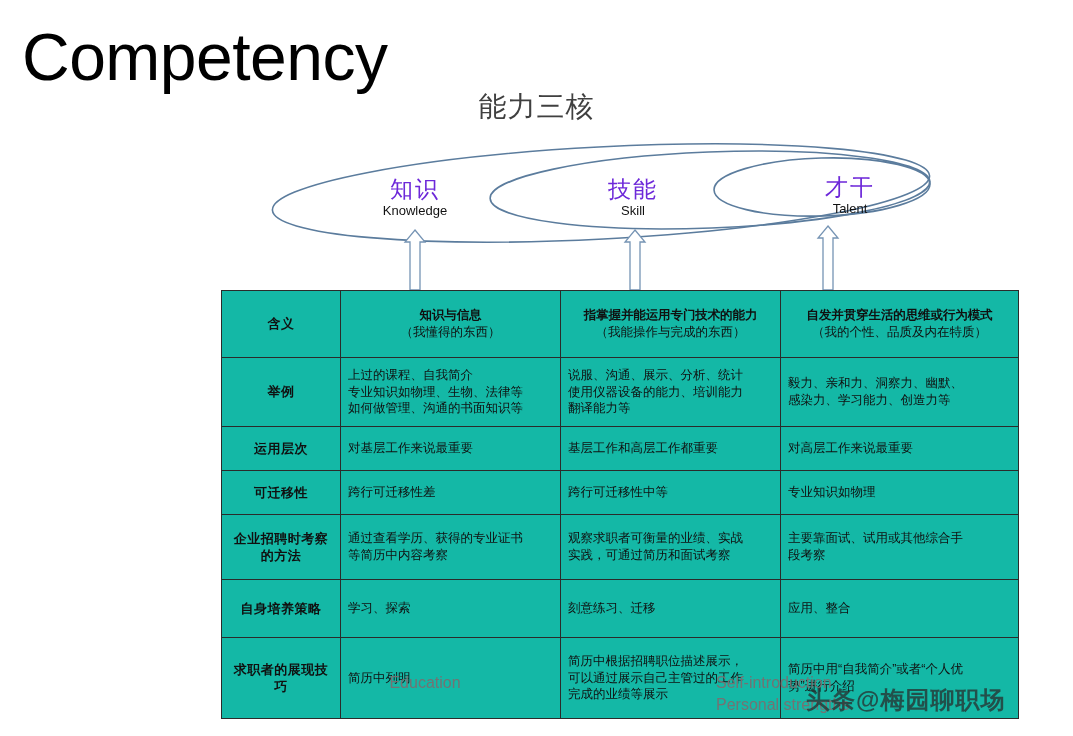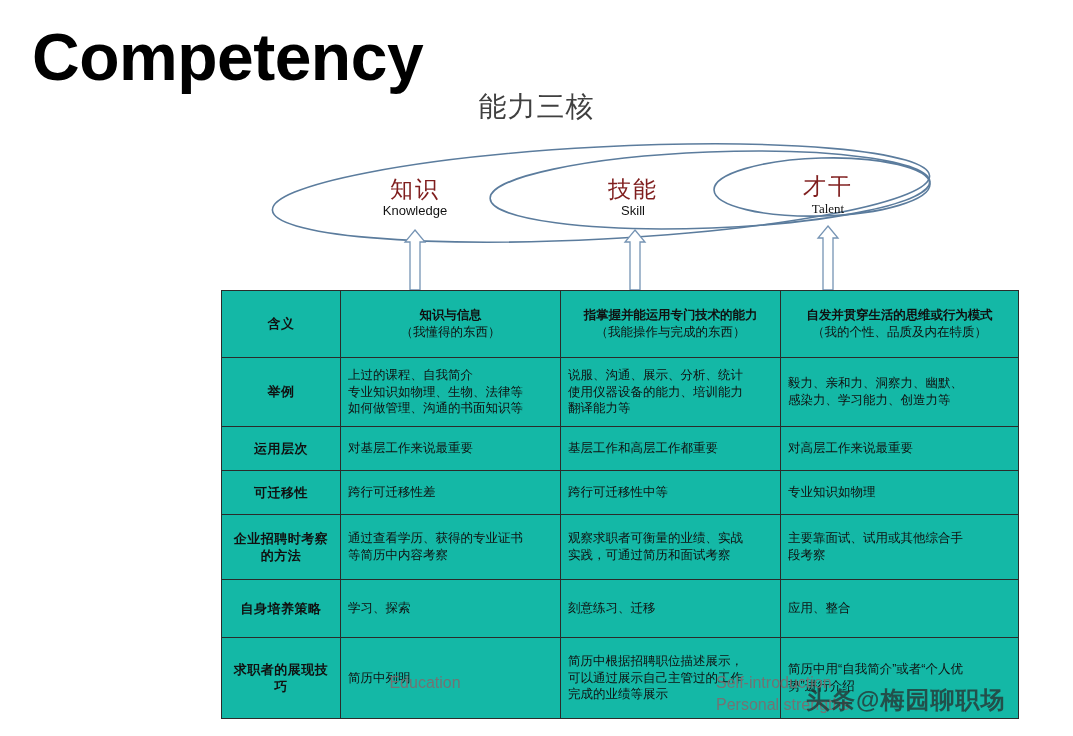--- a/index.html
+++ b/index.html
@@ -15,24 +15,24 @@
   }
   .slide {
     position: absolute;
     inset: 0;
     background: #ffffff;
   }
 
   
   #page-title {
     position: absolute;
-    left: 32px; top: 24px;
+    left: 22px; top: 24px;
     font-size: 66px;
     line-height: 1.0;
-    font-weight: 700;
+    font-weight: 400;
     letter-spacing: -0.5px;
     color: #000000;
     white-space: nowrap;
   }
 
   
   #diagram-subtitle {
     position: absolute;
     left: 0; right: 0;
     top: 88px;
@@ -53,33 +53,33 @@
   
   .ellipse-label {
     position: absolute;
     text-align: center;
     width: 200px;
   }
   .ellipse-label .cn {
     display: block;
     font-size: 23px;
     line-height: 1.15;
-    color: #7f1d1d;
+    color: #6d28d9;
     letter-spacing: 2px;
   }
   .ellipse-label .en {
     display: block;
     font-size: 13px;
     line-height: 1.3;
     color: #111;
     margin-top: 1px;
   }
   #label-knowledge { left: 315px; top: 176px; }
   #label-skill     { left: 533px; top: 176px; }
-  #label-talent    { left: 728px; top: 174px; font-family: Liberation Serif, serif; }
+  #label-talent    { left: 750px; top: 174px; }
 
   
   #competency-table {
     position: absolute;
     left: 221px; top: 290px;
     width: 737px;
     border-collapse: collapse;
     table-layout: fixed;
     background: #14b8a6;
   }

